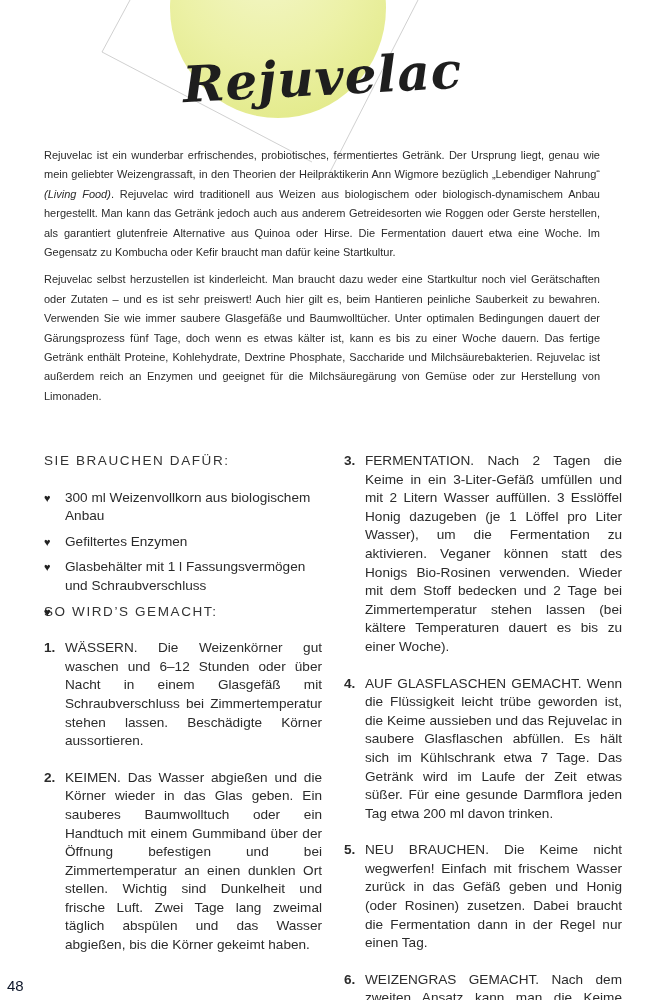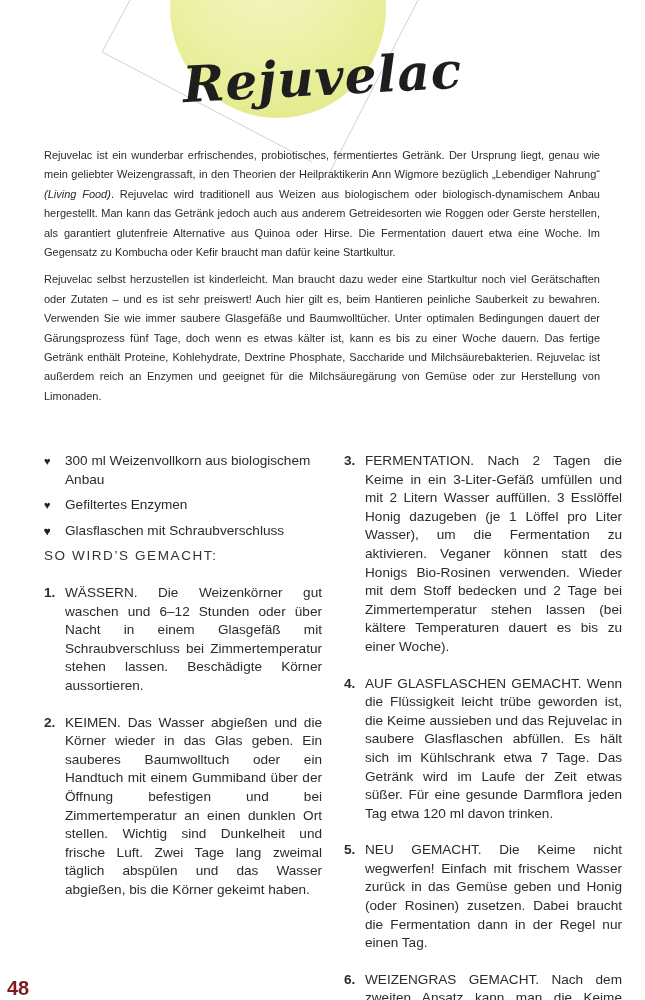--- a/index.html
+++ b/index.html
@@ -30,21 +30,21 @@
   }
   .bullets { list-style: none; margin: 0; padding: 0; }
   .bullets li { position: relative; padding-left: 21px; margin-bottom: 7px; text-align: left; }
   .bullets li .heart { position: absolute; left: 0; top: 0; font-size: 11px; color: #222; }
   .steps { list-style: none; margin: 0; padding: 0; }
   .steps li { position: relative; padding-left: 21px; margin-bottom: 18px; text-align: justify; }
   .steps li .num { position: absolute; left: 0; top: 0; font-weight: bold; }
   .steps li .lead { font-weight: normal; }
   .spacer-head { }
   .page-num {
-    position: absolute; left: 7px; top: 977px; font-weight: bold; font-size: 20px; color: #7f1d1d;
+    position: absolute; left: 7px; top: 977px; font-weight: normal; font-size: 15px; color: #0f172a;
   }
 </style>
 </head>
 <body>
 
 <svg class="deco" viewBox="0 0 645 200" width="645" height="200">
   <defs>
     <radialGradient id="wc" cx="45%" cy="30%" r="70%">
       <stop offset="0%" stop-color="#f3f6c8"></stop>
       <stop offset="60%" stop-color="#ecf1a6"></stop>
@@ -57,37 +57,38 @@
 </svg>
 
 <div class="title">Rejuvelac</div>
 
 <div class="intro">
   <p><span>Rejuvelac ist ein wunderbar erfrischendes, probiotisches, fermentiertes Getränk. Der Ursprung liegt, genau wie mein geliebter Weizengrassaft, in den Theorien der Heilpraktikerin Ann Wigmore bezüglich „Lebendiger Nahrung“ </span><em>(Living Food)</em><span>. Rejuvelac wird traditionell aus Weizen aus biologischem oder biologisch-dynamischem Anbau hergestellt. Man kann das Getränk jedoch auch aus anderem Getreidesorten wie Roggen oder Gerste herstellen, als garantiert glutenfreie Alternative aus Quinoa oder Hirse. Die Fermentation dauert etwa eine Woche. Im Gegensatz zu Kombucha oder Kefir braucht man dafür keine Startkultur.</span></p>
   <p>Rejuvelac selbst herzustellen ist kinderleicht. Man braucht dazu weder eine Startkultur noch viel Gerätschaften oder Zutaten – und es ist sehr preiswert! Auch hier gilt es, beim Hantieren peinliche Sauberkeit zu bewahren. Verwenden Sie wie immer saubere Glasgefäße und Baumwolltücher. Unter optimalen Bedingungen dauert der Gärungsprozess fünf Tage, doch wenn es etwas kälter ist, kann es bis zu einer Woche dauern. Das fertige Getränk enthält Proteine, Kohlehydrate, Dextrine Phosphate, Saccharide und Milchsäurebakterien. Rejuvelac ist außerdem reich an Enzymen und geeignet für die Milchsäuregärung von Gemüse oder zur Herstellung von Limonaden.</p>
 </div>
 
 <div class="col col-left">
+  <div class="section-head">SIE BRAUCHEN DAFÜR:</div>
   <ul class="bullets">
     <li><span class="heart">♥</span><span>300 ml Weizenvollkorn aus biologischem Anbau</span></li>
     <li><span class="heart">♥</span><span>Gefiltertes Enzymen</span></li>
+    <li><span class="heart">♥</span><span>Glasbehälter mit 1 l Fassungsvermögen und Schraubverschluss</span></li>
     <li><span class="heart">♥</span></li>
     <li><span class="heart">♥</span></li>
-    <li><span class="heart">♥</span><span>Glasflaschen mit Schraubverschluss</span></li>
   </ul>
 
   <div class="section-head spacer-head">SO WIRD’S GEMACHT:</div>
   <ol class="steps">
     <li><span class="num">1.</span><span class="lead">WÄSSERN.</span><span> Die Weizenkörner gut waschen und 6–12 Stunden oder über Nacht in einem Glasgefäß mit Schraubverschluss bei Zimmertemperatur stehen lassen. Beschädigte Körner aussortieren.</span></li>
     <li><span class="num">2.</span><span class="lead">KEIMEN.</span><span> Das Wasser abgießen und die Körner wieder in das Glas geben. Ein sauberes Baumwolltuch oder ein Handtuch mit einem Gummiband über der Öffnung befestigen und bei Zimmertemperatur an einen dunklen Ort stellen. Wichtig sind Dunkelheit und frische Luft. Zwei Tage lang zweimal täglich abspülen und das Wasser abgießen, bis die Körner gekeimt haben.</span></li>
   </ol>
 </div>
 
 <div class="col col-right">
   <ol class="steps">
     <li><span class="num">3.</span><span class="lead">FERMENTATION.</span><span> Nach 2 Tagen die Keime in ein 3-Liter-Gefäß umfüllen und mit 2 Litern Wasser auffüllen. 3 Esslöffel Honig dazugeben (je 1 Löffel pro Liter Wasser), um die Fermentation zu aktivieren. Veganer können statt des Honigs Bio-Rosinen verwenden. Wieder mit dem Stoff bedecken und 2 Tage bei Zimmertemperatur stehen lassen (bei kältere Temperaturen dauert es bis zu einer Woche).</span></li>
-    <li><span class="num">4.</span><span class="lead">AUF GLASFLASCHEN GEMACHT.</span><span> Wenn die Flüssigkeit leicht trübe geworden ist, die Keime aussieben und das Rejuvelac in saubere Glasflaschen abfüllen. Es hält sich im Kühlschrank etwa 7 Tage. Das Getränk wird im Laufe der Zeit etwas süßer. Für eine gesunde Darmflora jeden Tag etwa 120 ml davon trinken.</span></li>
-    <li><span class="num">5.</span><span class="lead">NEU GEMACHT.</span><span> Die Keime nicht wegwerfen! Einfach mit frischem Wasser zurück in das Gemüse geben und Honig (oder Rosinen) zusetzen. Dabei braucht die Fermentation dann in der Regel nur einen Tag.</span></li>
+    <li><span class="num">4.</span><span class="lead">AUF GLASFLASCHEN GEMACHT.</span><span> Wenn die Flüssigkeit leicht trübe geworden ist, die Keime aussieben und das Rejuvelac in saubere Glasflaschen abfüllen. Es hält sich im Kühlschrank etwa 7 Tage. Das Getränk wird im Laufe der Zeit etwas süßer. Für eine gesunde Darmflora jeden Tag etwa 200 ml davon trinken.</span></li>
+    <li><span class="num">5.</span><span class="lead">NEU BRAUCHEN.</span><span> Die Keime nicht wegwerfen! Einfach mit frischem Wasser zurück in das Gefäß geben und Honig (oder Rosinen) zusetzen. Dabei braucht die Fermentation dann in der Regel nur einen Tag.</span></li>
     <li><span class="num">6.</span><span class="lead">WEIZENGRAS GEMACHT.</span><span> Nach dem zweiten Ansatz kann man die Keime aussäen und Weizengras ziehen. Haben Sie mehr geerntet, als Sie verbrauchen können, geben Sie das Weizengras mit etwas Wasser in den Mixer und frieren das Ganze in Eiswürfelbehältern ein. Man braucht dafür allerdings einen leistungsstarken Mixer.</span></li>
   </ol>
 </div>
 
 <div class="page-num">48</div>
 
 </body></html>

